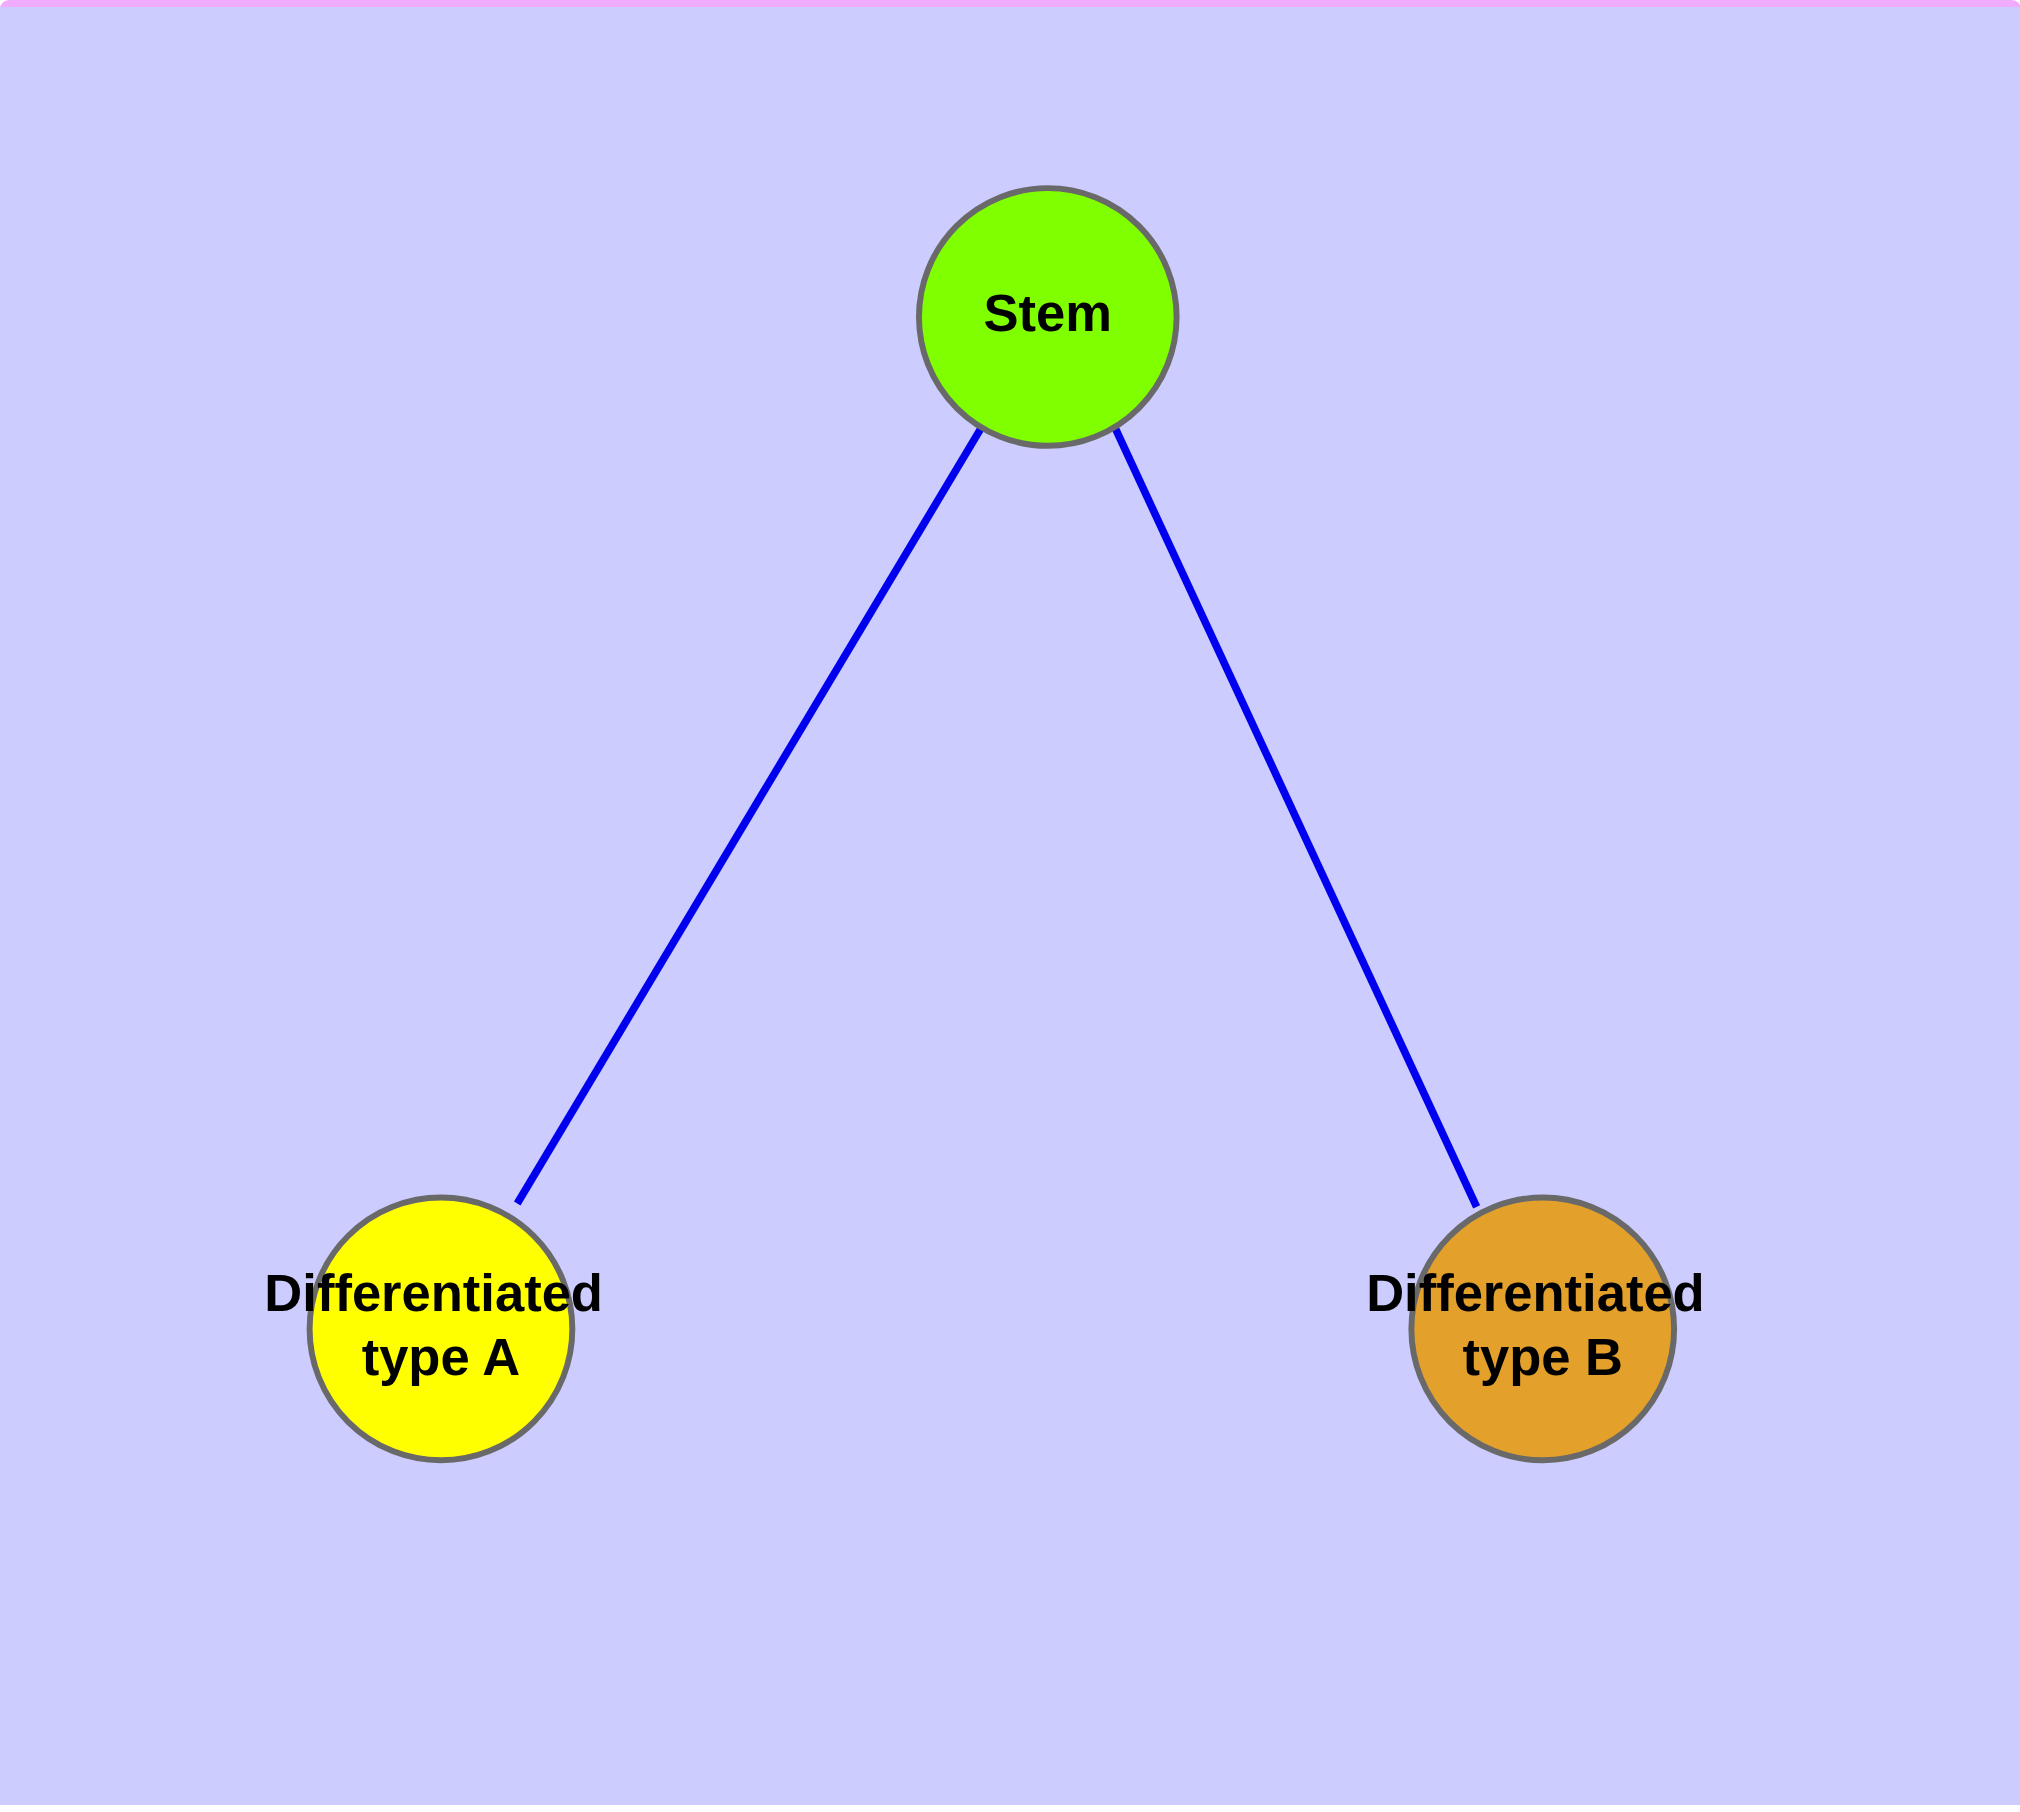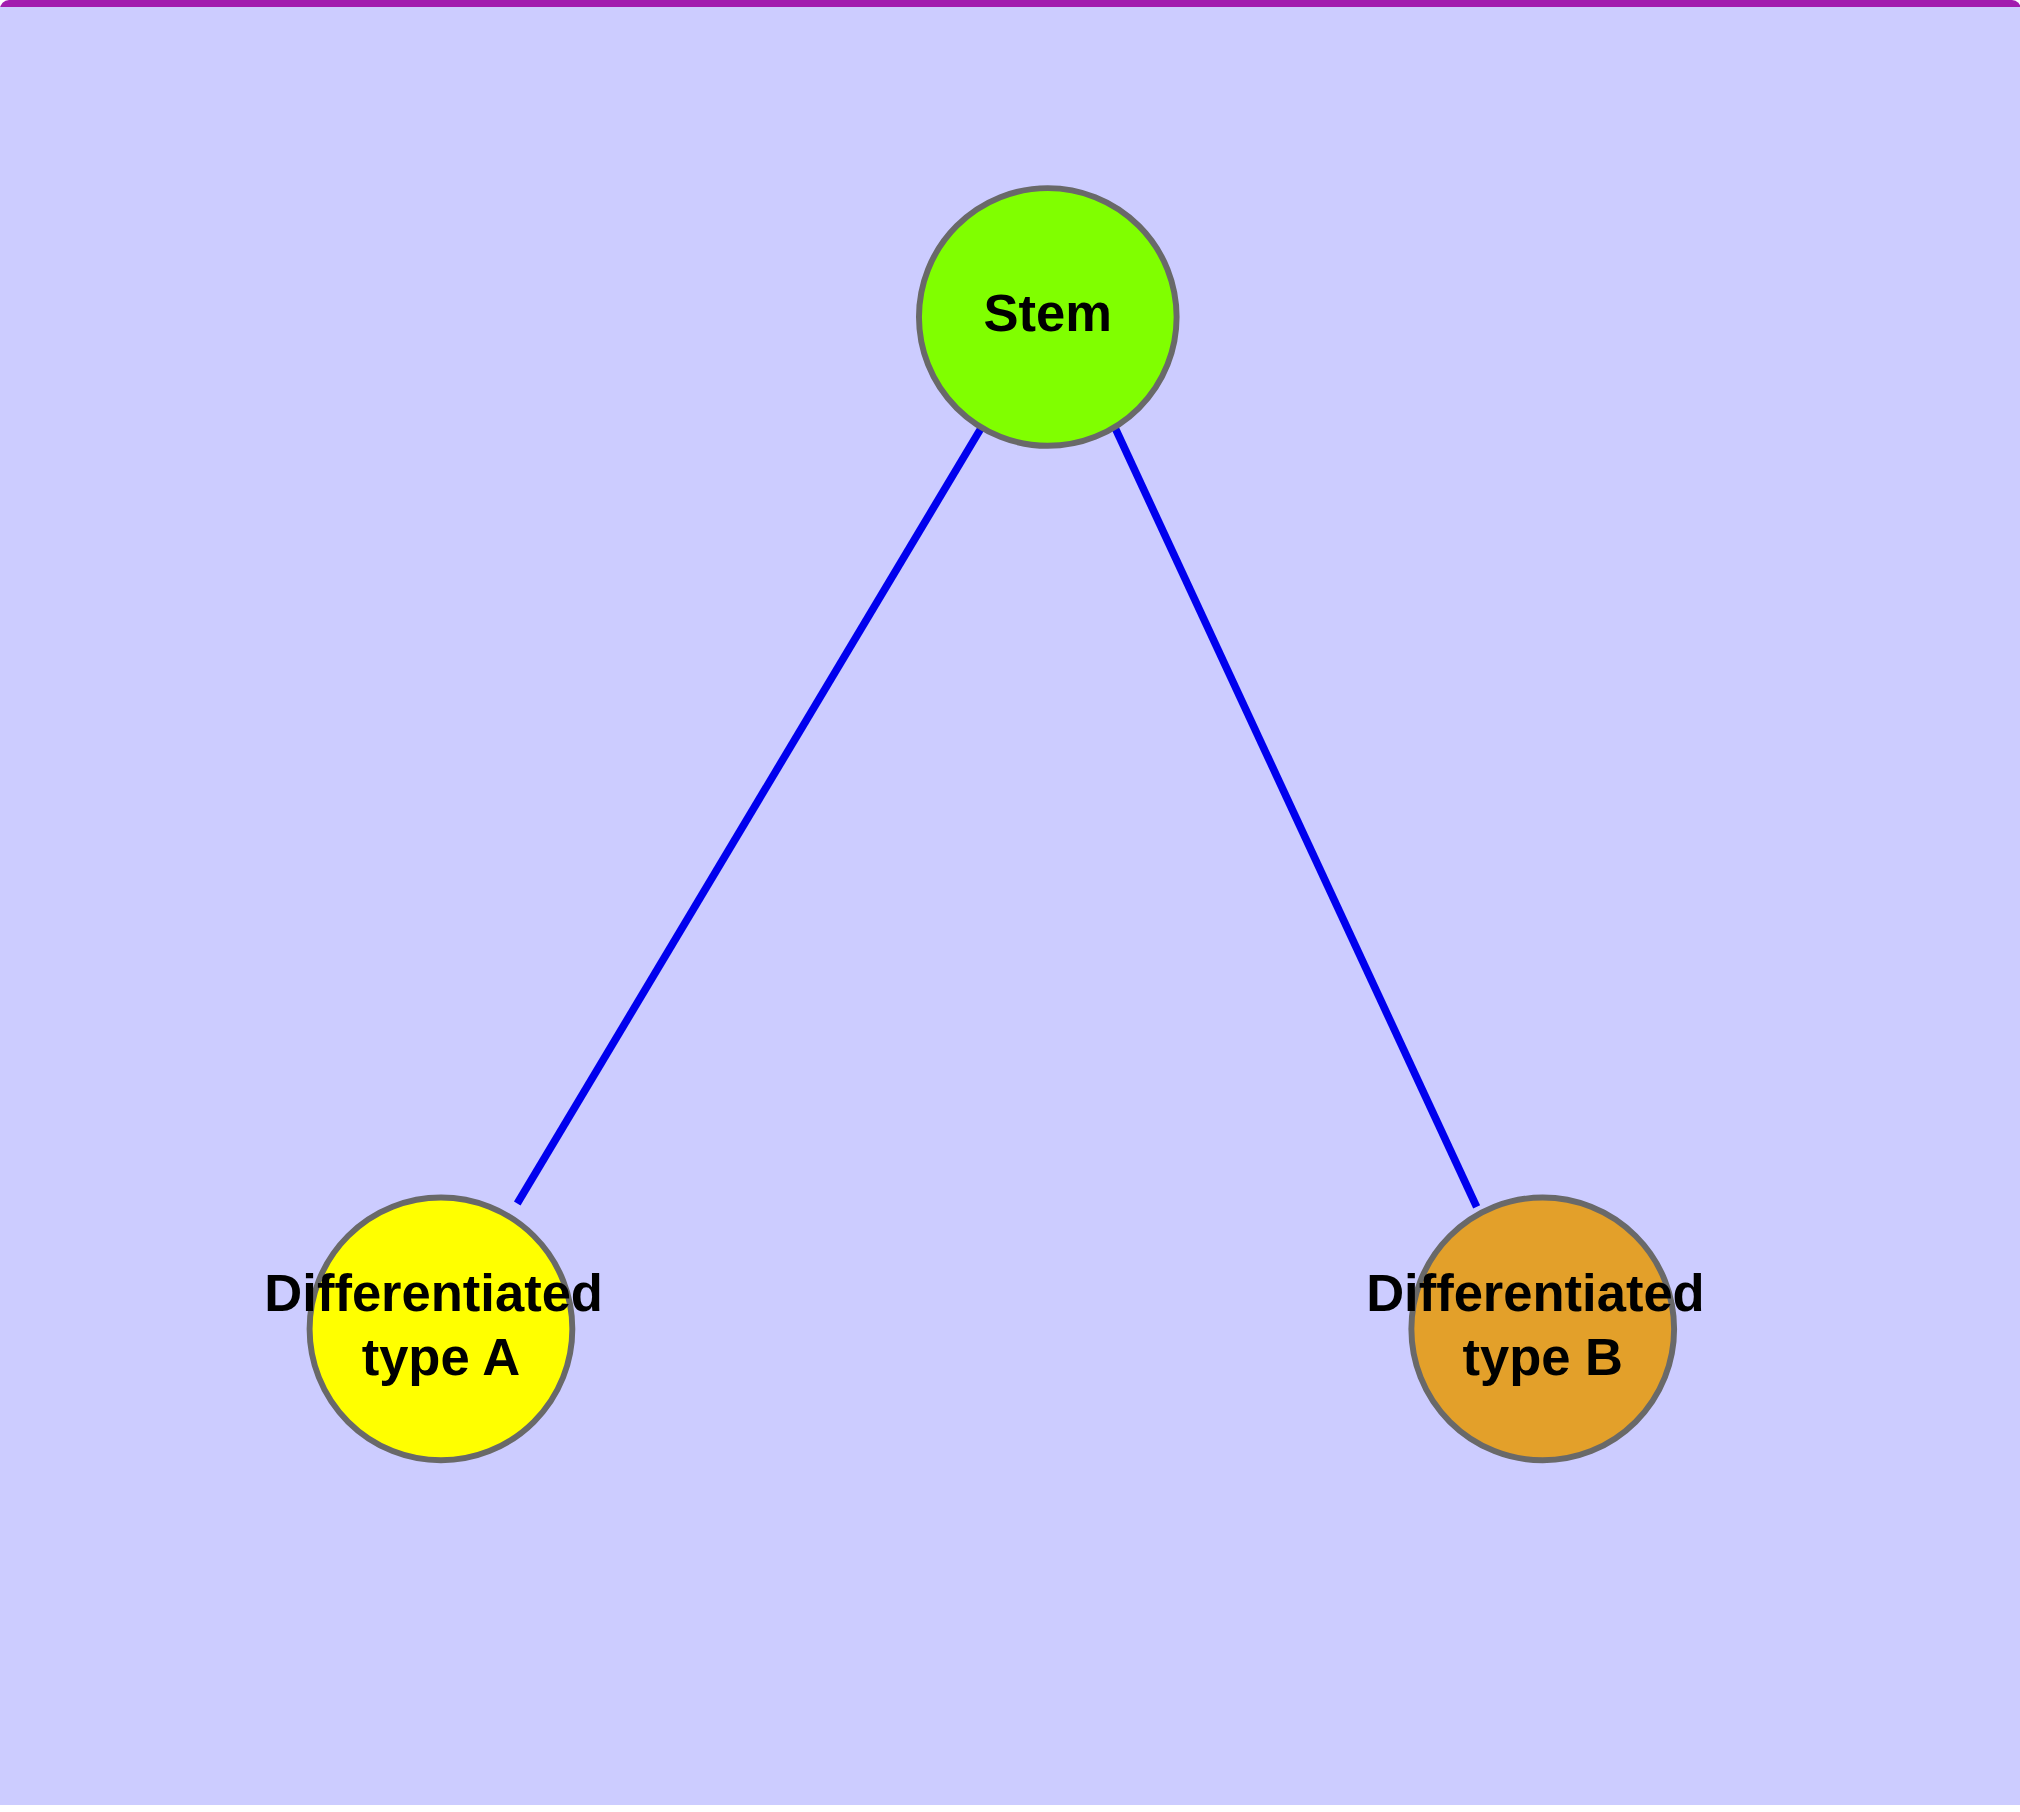--- a/index.html
+++ b/index.html
@@ -14,21 +14,21 @@
     overflow: hidden;
     font-family: "Liberation Sans", sans-serif;
   }
 
   #graph-canvas {
     position: absolute;
     left: 0;
     top: 0;
     width: 2021px;
     height: 1448px;
-    background: #a21caf;
+    background: #f0abfc;
     border-radius: 9px;
   }
 
   
   #plot-area {
     position: absolute;
     left: 0;
     top: 6.8px;
     width: 2021px;
     height: 1798px;

